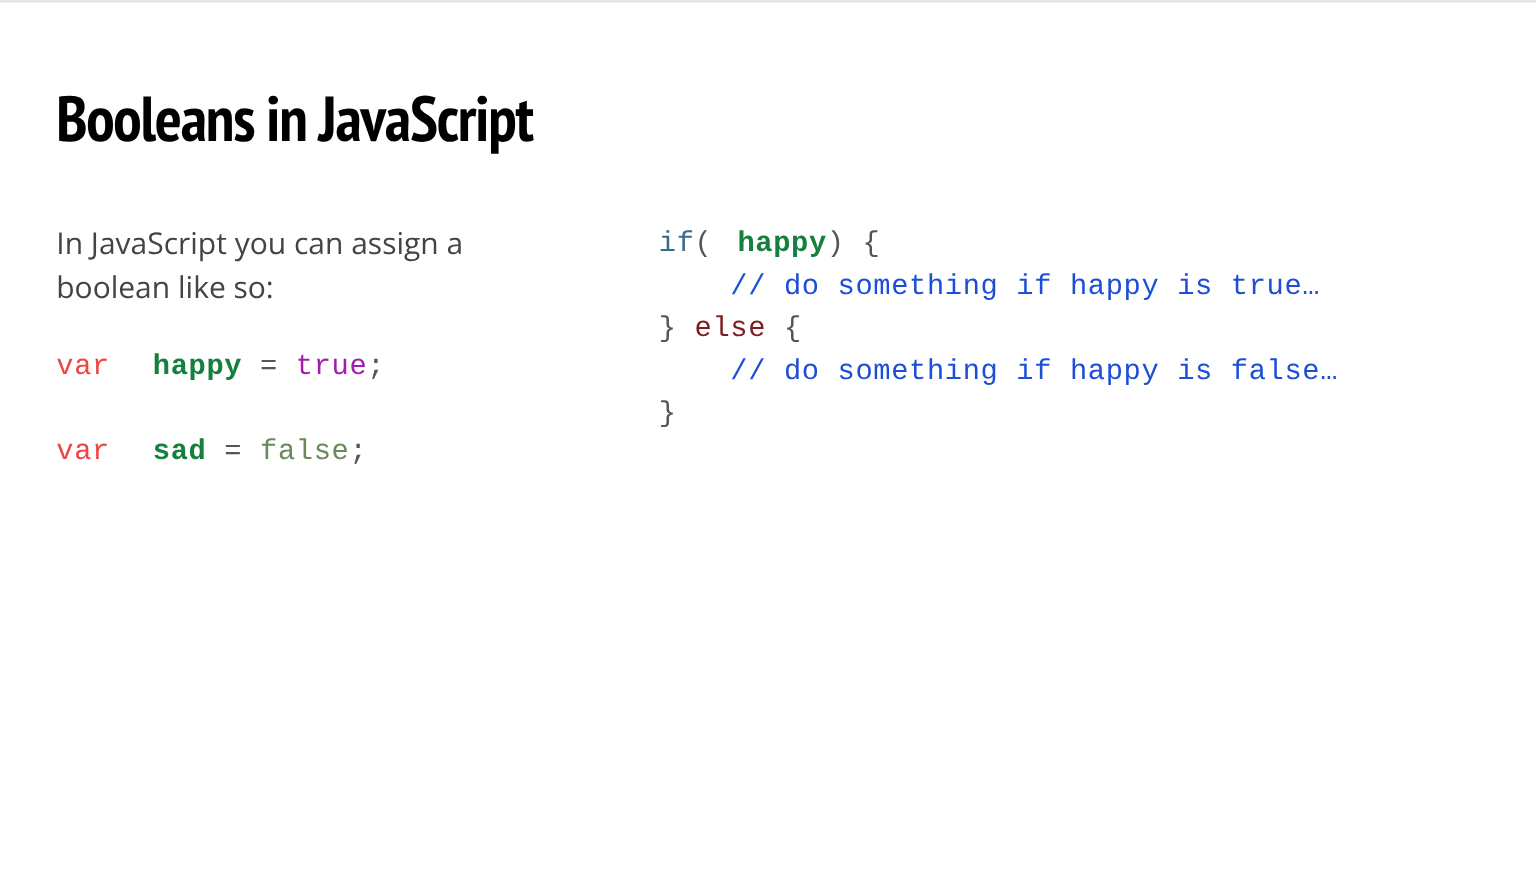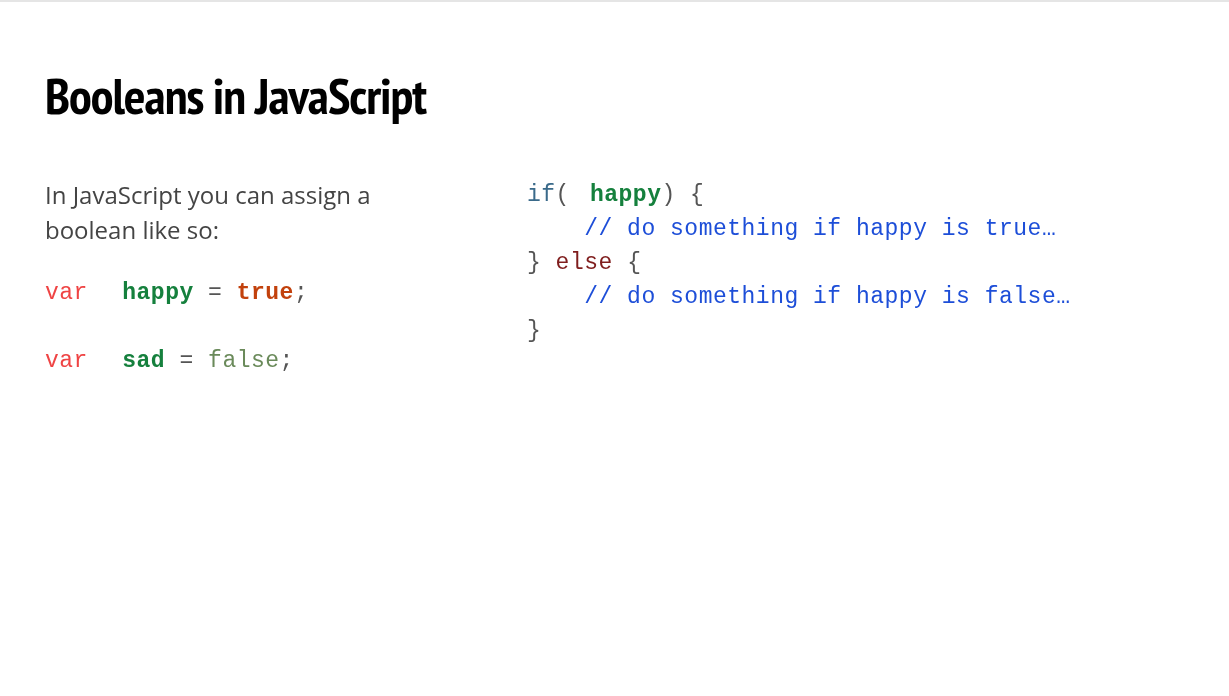--- a/index.html
+++ b/index.html
@@ -49,21 +49,21 @@
       font-family: 'Courier New', Courier, monospace;
       font-size: 23px;
       line-height: 1.48;
       color: #555;
       white-space: pre;
       letter-spacing: 0.5px;
     }
     .kw { color: #ef4444; }
     .nm { color: #15803d; font-weight: bold; margin-left: 20px; }
     .eq { color: #555; }
-    .tr { color: #c2410c; font-weight: bold; }
+    .tr { color: #a21caf; }
     .fl { color: #6a8a5a; margin-top: 16px; }
     .pn { color: #555; }
     .cm { color: #1d4ed8; }
     .br { color: #555; }
     .el { color: #7f1d1d; }
     .cond { color: #3a6a8a; }
   </style>
 </head>
 <body>
 

